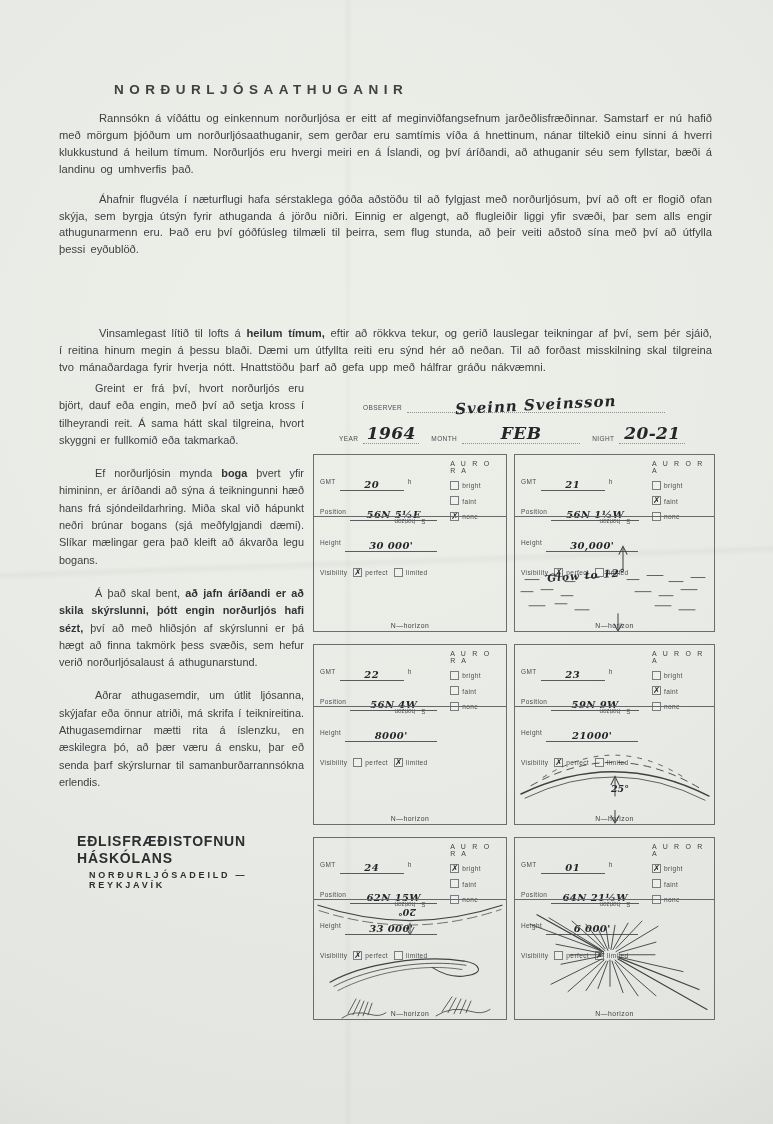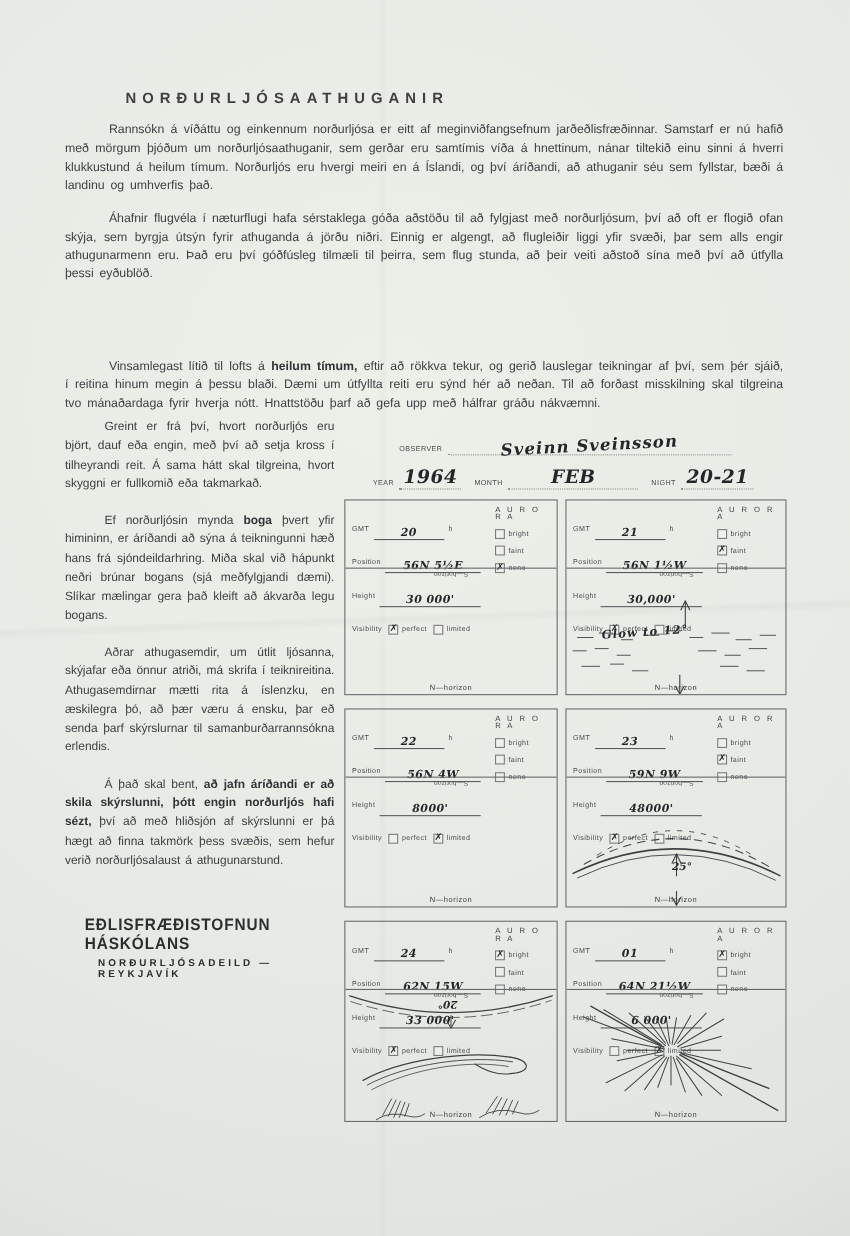--- a/index.html
+++ b/index.html
@@ -95,22 +95,22 @@
     <p>Rannsókn á víðáttu og einkennum norðurljósa er eitt af meginviðfangsefnum jarðeðlisfræðinnar. Samstarf er nú hafið með mörgum þjóðum um norðurljósaathuganir, sem gerðar eru samtímis víða á hnettinum, nánar tiltekið einu sinni á hverri klukkustund á heilum tímum. Norðurljós eru hvergi meiri en á Íslandi, og því áríðandi, að athuganir séu sem fyllstar, bæði á landinu og umhverfis það.</p>
     <p>Áhafnir flugvéla í næturflugi hafa sérstaklega góða aðstöðu til að fylgjast með norðurljósum, því að oft er flogið ofan skýja, sem byrgja útsýn fyrir athuganda á jörðu niðri. Einnig er algengt, að flugleiðir liggi yfir svæði, þar sem alls engir athugunarmenn eru. Það eru því góðfúsleg tilmæli til þeirra, sem flug stunda, að þeir veiti aðstoð sína með því að útfylla þessi eyðublöð.</p>
   </div>
 
 
   <p class="s2"><span>Vinsamlegast lítið til lofts á </span><b>heilum tímum,</b><span> eftir að rökkva tekur, og gerið lauslegar teikningar af því, sem þér sjáið, í reitina hinum megin á þessu blaði. Dæmi um útfyllta reiti eru sýnd hér að neðan. Til að forðast misskilning skal tilgreina tvo mánaðardaga fyrir hverja nótt. Hnattstöðu þarf að gefa upp með hálfrar gráðu nákvæmni.</span></p>
 
   <div class="leftcol">
     <p>Greint er frá því, hvort norðurljós eru björt, dauf eða engin, með því að setja kross í tilheyrandi reit. Á sama hátt skal tilgreina, hvort skyggni er fullkomið eða takmarkað.</p>
     <p><span>Ef norðurljósin mynda </span><b>boga</b><span> þvert yfir himininn, er áríðandi að sýna á teikningunni hæð hans frá sjóndeildarhring. Miða skal við hápunkt neðri brúnar bogans (sjá meðfylgjandi dæmi). Slíkar mælingar gera það kleift að ákvarða legu bogans.</span></p>
+    <p><span>Á það skal bent, </span><b>að jafn áríðandi er að skila skýrslunni, þótt engin norðurljós hafi sézt,</b><span> því að með hliðsjón af skýrslunni er þá hægt að finna takmörk þess svæðis, sem hefur verið norðurljósalaust á athugunarstund.</span></p>
     <p>Aðrar athugasemdir, um útlit ljósanna, skýjafar eða önnur atriði, má skrifa í teiknireitina. Athugasemdirnar mætti rita á íslenzku, en æskilegra þó, að þær væru á ensku, þar eð senda þarf skýrslurnar til samanburðarrannsókna erlendis.</p>
-    <p><span>Á það skal bent, </span><b>að jafn áríðandi er að skila skýrslunni, þótt engin norðurljós hafi sézt,</b><span> því að með hliðsjón af skýrslunni er þá hægt að finna takmörk þess svæðis, sem hefur verið norðurljósalaust á athugunarstund.</span></p>
     <div class="footer">
       <div class="f1">EÐLISFRÆÐISTOFNUN HÁSKÓLANS</div>
       <div class="f2">NORÐURLJÓSADEILD — REYKJAVÍK</div>
     </div>
   </div>
 
   <div class="form">
 
     <div class="obs-row">
       <span class="lbl">OBSERVER</span>
@@ -334,21 +334,21 @@
                 <span class="lbl">GMT</span>
                 <span class="vline w64"><i class="hw">23</i></span>
                 <span class="lbl">h</span>
               </div>
             <div class="frow">
                 <span class="lbl">Position</span>
                 <span class="vline grow"><i class="hw">59N 9W</i></span>
               </div>
             <div class="frow">
                 <span class="lbl">Height</span>
-                <span class="vline w92"><i class="hw">48000'</i></span>
+                <span class="vline w92"><i class="hw">21000'</i></span>
               </div>
             <div class="frow">
                 <span class="lbl">Visibility</span>
                 <span class="cb">
                   <i class="mark">✗</i>
                 </span>
                 <span class="lbl">perfect</span>
                 <span class="cb">
                   <i class="mark"></i>
                 </span>

